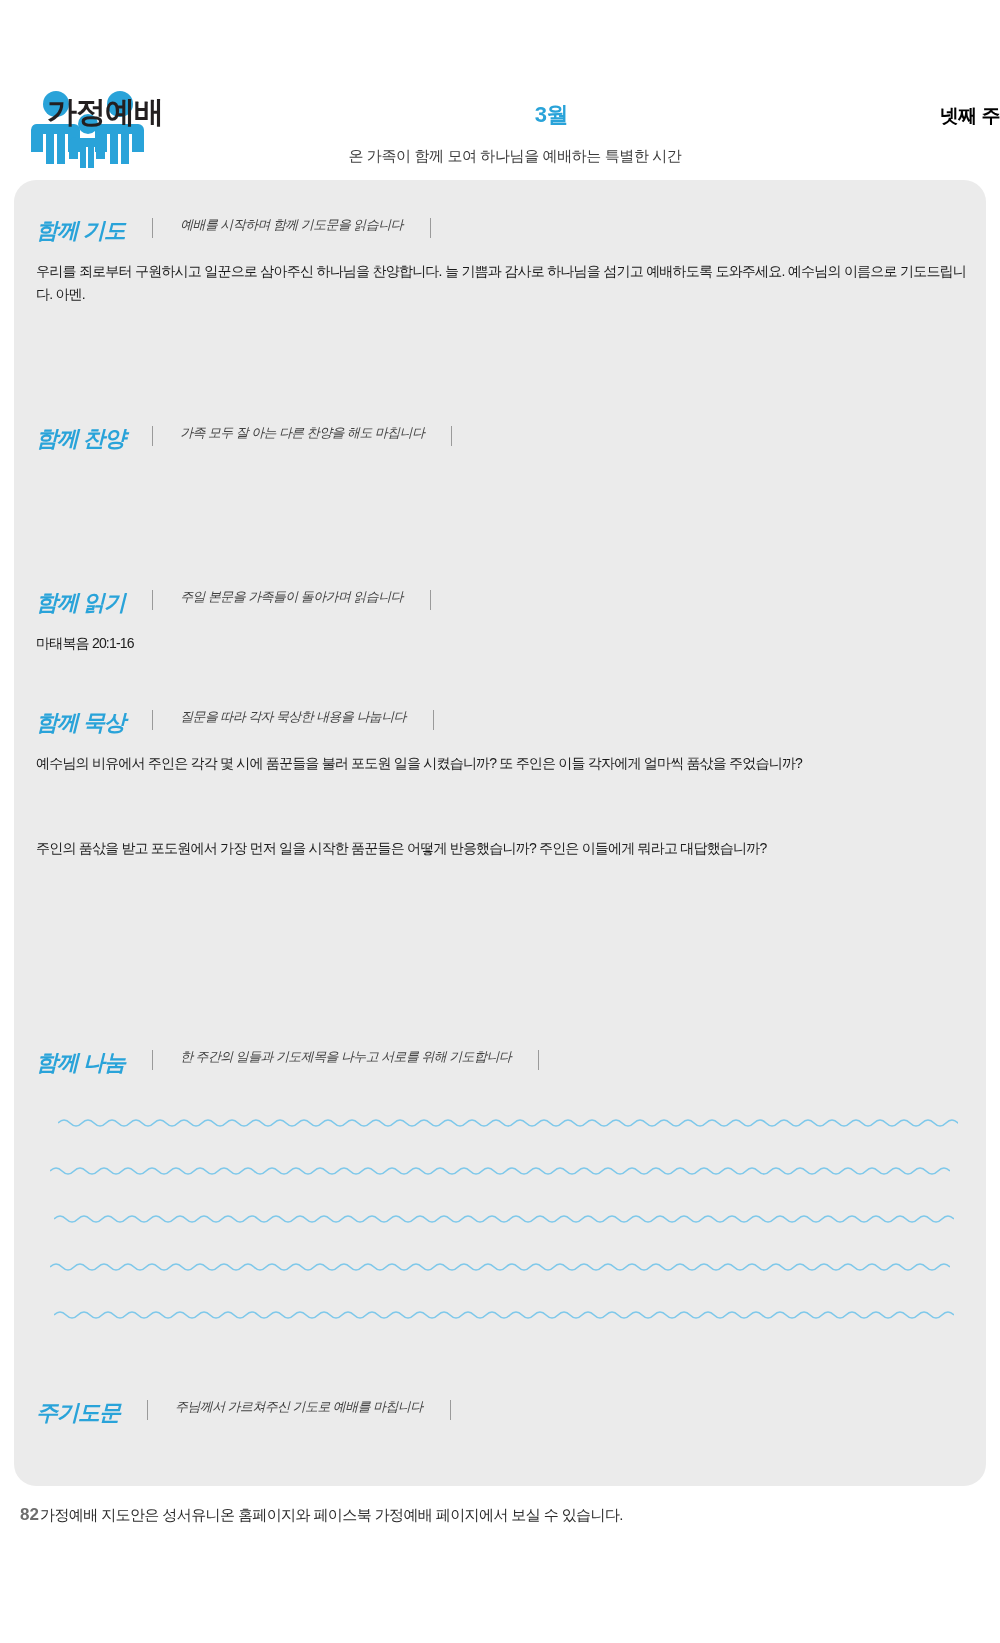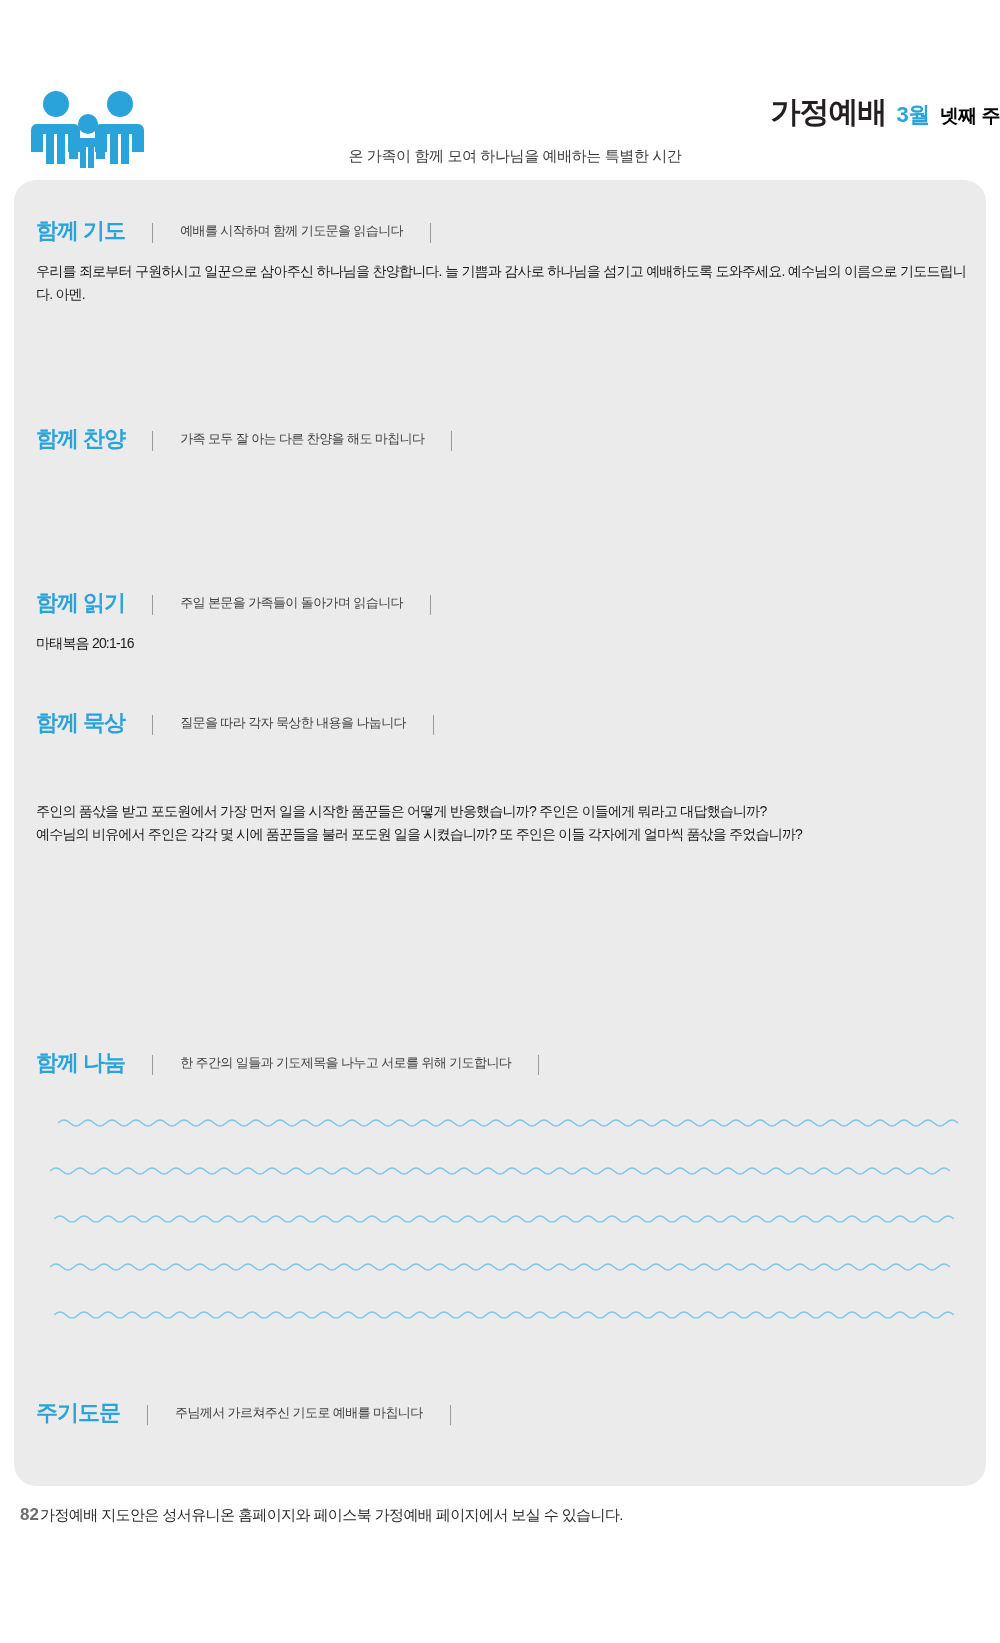--- a/index.html
+++ b/index.html
@@ -34,23 +34,23 @@
   .title-block {
     position: absolute;
     left: 0;
     top: 92px;
     width: 1000px;
     text-align: center;
   }
   .title-line {
     display: flex;
     align-items: baseline;
-    justify-content: flex-end;
+    justify-content: space-between;
     gap: 10px;
-    padding-left: 19px;
+    padding-left: 47px;
   }
   .title-main {
     font-size: 30px;
     font-weight: bold;
     color: #231f20;
     letter-spacing: -1px;
   }
   .title-month {
     font-size: 22px;
     font-weight: bold;
@@ -83,23 +83,24 @@
   }
 
   .section {
     position: absolute;
     left: 22px;
     width: 930px;
   }
 
   .sec-head {
     display: flex;
-    align-items: center;
+    align-items: flex-start;
     gap: 16px;
     margin-bottom: 14px;
+    font-style: italic;
   }
   .sec-title {
     font-size: 22px;
     font-weight: bold;
     color: #29a3d9;
     letter-spacing: -1px;
     white-space: nowrap;
   }
   .bar {
     display: inline-block;
@@ -225,22 +226,22 @@
       <div class="body-text">마태복음 20:1-16</div>
     </div>
 
     <div class="section" style="top:528px;">
       <div class="sec-head">
         <span class="sec-title">함께 묵상</span>
         <span class="bar"></span>
         <span class="sec-desc">질문을 따라 각자 묵상한 내용을 나눕니다</span>
         <span class="bar"></span>
       </div>
+      <div class="body-text justify">예수님의 비유에서 주인은 각각 몇 시에 품꾼들을 불러 포도원 일을 시켰습니까? 또 주인은 이들 각자에게 얼마씩 품삯을 주었습니까?</div>
       <div class="body-text justify" style="margin-top:62px;">주인의 품삯을 받고 포도원에서 가장 먼저 일을 시작한 품꾼들은 어떻게 반응했습니까? 주인은 이들에게 뭐라고 대답했습니까?</div>
-      <div class="body-text justify">예수님의 비유에서 주인은 각각 몇 시에 품꾼들을 불러 포도원 일을 시켰습니까? 또 주인은 이들 각자에게 얼마씩 품삯을 주었습니까?</div>
     </div>
 
     <div class="section" style="top:868px;">
       <div class="sec-head">
         <span class="sec-title">함께 나눔</span>
         <span class="bar"></span>
         <span class="sec-desc">한 주간의 일들과 기도제목을 나누고 서로를 위해 기도합니다</span>
         <span class="bar"></span>
       </div>
     </div>

